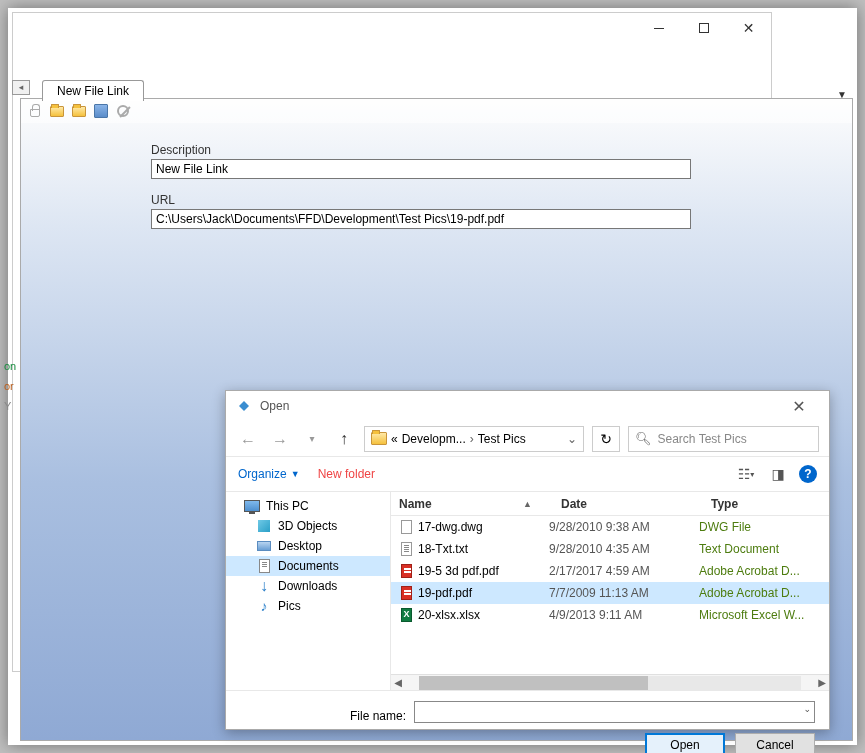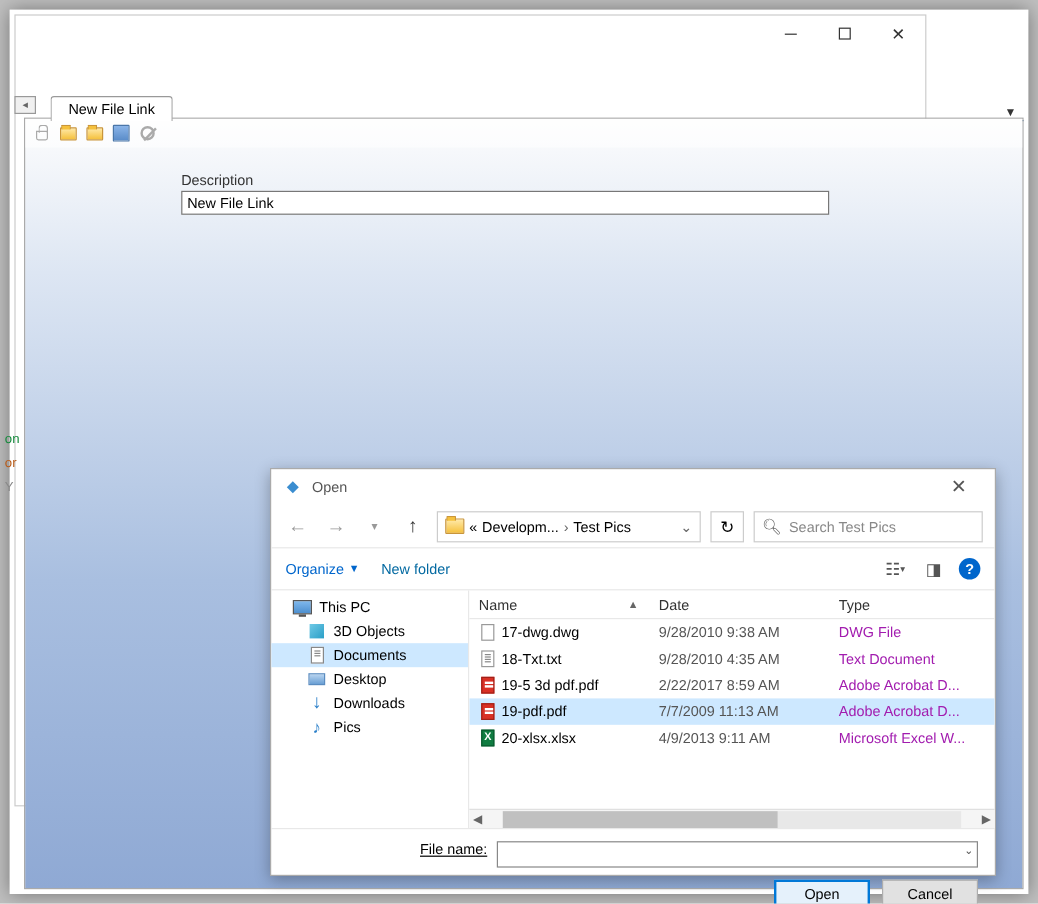--- a/index.html
+++ b/index.html
@@ -59,70 +59,70 @@
 .breadcrumb { flex: 0 0 220px; height: 26px; border: 1px solid #ccc; display: flex; align-items: center; padding: 0 6px; font-size: 12px; gap: 4px; }
 .bc-folder { width: 16px; height: 13px; background: linear-gradient(#ffe9a8, #f5c13d); border: 1px solid #c9953a; border-radius: 1px; position: relative; flex-shrink:0;}
 .bc-folder::before { content:""; position:absolute; top:-3px; left:0; width:6px; height:3px; background:#f5c13d; border:1px solid #c9953a; border-bottom:none; border-radius:1px 1px 0 0;}
 .bc-sep { color: #666; }
 .refresh-btn { width: 28px; height: 26px; border: 1px solid #ccc; display: flex; align-items: center; justify-content: center; font-size: 14px; cursor: pointer; }
 .search-box { flex: 1; height: 26px; border: 1px solid #ccc; display: flex; align-items: center; padding: 0 6px; gap: 6px; font-size: 12px; color: #888; }
 .search-icon { font-size: 13px; color: #666; }
 
 .dlg-toolbar { height: 34px; display: flex; align-items: center; padding: 0 12px; gap: 18px; font-size: 12px; }
 .organize-btn { color: #0066cc; display: flex; align-items: center; gap: 4px; cursor: pointer; }
-.newfolder-btn { color: #0369a1; cursor: pointer; }
+.newfolder-btn { color: #ef4444; cursor: pointer; }
 .view-controls { margin-left: auto; display: flex; align-items: center; gap: 10px; }
 .view-btn { width: 22px; height: 20px; display:flex; align-items:center; justify-content:center; cursor:pointer; font-size:14px; color:#555;}
 .help-btn { width: 18px; height: 18px; background: #0066cc; color: #fff; border-radius: 50%; font-size: 12px; font-weight: bold; text-align: center; line-height: 18px; cursor: pointer; }
 
 .dlg-body { display: flex; height: 200px; border-top: 1px solid #e8e8e8; border-bottom: 1px solid #e8e8e8; }
 .nav-pane { width: 165px; border-right: 1px solid #e8e8e8; padding: 4px 0; overflow: hidden; }
 .nav-item { display: flex; align-items: center; gap: 6px; padding: 3px 8px 3px 18px; font-size: 12px; cursor: pointer; }
 .nav-item.selected { background: #cde8ff; }
 .nav-item.indent { padding-left: 30px; align-items: flex-end; }
 .nav-icon { width: 16px; height: 14px; flex-shrink: 0; display:flex; align-items:center; justify-content:center;}
 .pc-icon { width:16px; height:12px; border:1px solid #555; background:linear-gradient(#7fb8ec,#4d8fcf); position:relative;}
 .pc-icon::after{content:"";position:absolute;bottom:-3px;left:4px;width:6px;height:2px;background:#555;}
 .cube-icon{width:12px;height:12px;background:linear-gradient(135deg,#6fc9e6,#2a9fc7);}
 .desk-icon{width:14px;height:10px;background:linear-gradient(#b8d4f0,#6a9fd4);border:1px solid #5a8cc0;}
 .doc-icon{width:11px;height:14px;background:#fff;border:1px solid #888;position:relative;}
 .doc-icon::before{content:"";position:absolute;top:2px;left:2px;right:2px;height:1px;background:#888;box-shadow:0 2px 0 #888,0 4px 0 #888;}
 .down-icon{color:#2a7fc9;font-size:16px;font-weight:bold;}
 .music-icon{color:#2a7fc9;font-size:14px;}
 
 .file-pane { flex: 1; display: flex; flex-direction: column; overflow: hidden; }
-.col-headers { display: flex; height: 24px; align-items: center; font-size: 12px; color: #333; border-bottom: 1px solid #e8e8e8; }
+.col-headers { display: flex; height: 24px; align-items: center; font-size: 12px; color: #333; border-bottom: 1px solid #e8e8e8; font-weight: bold; }
 .col { padding: 0 8px; border-right: 1px solid transparent; }
 .col-name { flex: 0 0 150px; display:flex; align-items:center; gap:4px;}
-.col-date { flex: 0 0 150px; }
+.col-date { flex: 0 0 150px; margin-left: 12px; }
 .col-type { flex: 1; }
 .sort-arrow { margin-left: auto; color: #666; font-size: 9px; }
 .file-list { flex: 1; overflow-y: auto; }
 .file-row { display: flex; height: 22px; align-items: center; font-size: 12px; cursor: pointer; }
 .file-row.selected { background: #cde8ff; }
 .fcell { padding: 0 8px; white-space: nowrap; overflow: hidden; text-overflow: ellipsis; }
 .fc-name { flex: 0 0 150px; display: flex; align-items: center; gap: 5px; }
 .fc-date { flex: 0 0 150px; color: #555; }
-.fc-type { flex: 1; color: #a21caf; }
+.fc-type { flex: 1; color: #4d7c0f; }
 .ficon { width: 14px; height: 16px; flex-shrink: 0; display:flex;align-items:center;justify-content:center;}
 .generic-file{width:11px;height:14px;background:#fff;border:1px solid #999;}
 .pdf-file{width:11px;height:14px;background:#d93025;border:1px solid #a02018; position:relative;}
 .pdf-file::after{content:"";position:absolute;top:3px;left:2px;width:7px;height:2px;background:#fff;box-shadow: 0 3px 0 #fff;}
 .xlsx-file{width:11px;height:14px;background:#107c41;border:1px solid #0a5a2f;position:relative;}
 .xlsx-file::after{content:"X";position:absolute;top:0;left:2px;font-size:9px;color:#fff;font-weight:bold;}
 .txt-file{width:11px;height:14px;background:#fff;border:1px solid #999;position:relative;}
 .txt-file::before{content:"";position:absolute;top:2px;left:2px;right:2px;height:1px;background:#888;box-shadow:0 2px 0 #888,0 4px 0 #888,0 6px 0 #888;}
 
 .hscroll { height: 16px; border-top: 1px solid #e0e0e0; display:flex; align-items:center; background:#f5f5f5;}
 .hscroll-track{flex:1; height:14px; background:#e8e8e8; position:relative; margin:0 14px;}
 .hscroll-thumb{position:absolute; left:0; width:60%; height:100%; background:#c0c0c0;}
 .hscroll-arrow{width:14px;text-align:center;font-size:10px;color:#666;}
 
 .dlg-footer { padding: 10px 14px; }
-.filename-row { display: flex; align-items: flex-start; gap: 8px; margin-bottom: 10px; padding-left:110px;text-decoration:underline;}
+.filename-row { display: flex; align-items: flex-end; gap: 8px; margin-bottom: 10px; padding-left:110px;}
 .filename-label { font-size: 12px; }
 .filename-input { flex: 1; height: 22px; border: 1px solid #888; padding: 0 4px; font-size: 12px; position:relative;}
 .filename-dd { position:absolute; right:4px; top:3px; font-size:9px; color:#555;}
 .btn-row { display: flex; justify-content: flex-end; gap: 10px; }
 .dlg-btn { width: 80px; height: 24px; border: 1px solid #adadad; background: #e1e1e1; font-size: 12px; cursor: pointer; }
 .dlg-btn.primary { border: 2px solid #0078d7; background: #e5f1fb; }
 </style>
 </head>
 <body>
 
@@ -170,20 +170,24 @@
         <div class="disk-icon"></div>
       </div>
     <div class="tb-icon">
         <div class="no-icon"></div>
       </div>
   </div>
   <div class="form-area">
     <div class="field-group">
       <div class="field-label">Description</div>
       <input class="field-input" value="New File Link" style="">
+    </div>
+    <div class="field-group">
+      <div class="field-label">URL</div>
+      <input class="field-input" value="C:\Users\Jack\Documents\FFD\Development\Test Pics\19-pdf.pdf" style="">
     </div>
   </div>
 </div>
 
 <div class="open-dialog">
   <div class="dlg-title">
     <div class="dlg-title-icon">
       <svg width="14" height="14" viewBox="0 0 14 14">
           <path d="M2 7 L7 2 L12 7 L7 12 Z" fill="#3a8dd0"></path>
         </svg>
@@ -232,31 +236,31 @@
             <div class="pc-icon"></div>
           </div>
           <span>This PC</span>
         </div>
         <div class="nav-item indent">
           <div class="nav-icon">
             <div class="cube-icon"></div>
           </div>
           <span>3D Objects</span>
         </div>
+        <div class="nav-item indent">
+          <div class="nav-icon">
+            <div class="desk-icon"></div>
+          </div>
+          <span>Desktop</span>
+        </div>
         <div class="nav-item indent selected">
           <div class="nav-icon">
             <div class="doc-icon"></div>
           </div>
           <span>Documents</span>
-        </div>
-        <div class="nav-item indent">
-          <div class="nav-icon">
-            <div class="desk-icon"></div>
-          </div>
-          <span>Desktop</span>
         </div>
         <div class="nav-item indent">
           <div class="nav-icon">
             <span class="down-icon">↓</span>
           </div>
           <span>Downloads</span>
         </div>
         <div class="nav-item indent">
           <div class="nav-icon">
             <span class="music-icon">♪</span>
@@ -294,21 +298,21 @@
             <div class="fcell fc-date">9/28/2010 4:35 AM</div>
             <div class="fcell fc-type">Text Document</div>
           </div>
           <div class="file-row">
             <div class="fcell fc-name">
               <div class="ficon">
                 <div class="pdf-file"></div>
               </div>
               <span>19-5 3d pdf.pdf</span>
             </div>
-            <div class="fcell fc-date">2/22/2017 8:59 AM</div>
+            <div class="fcell fc-date">2/17/2017 4:59 AM</div>
             <div class="fcell fc-type">Adobe Acrobat D...</div>
           </div>
           <div class="file-row selected">
             <div class="fcell fc-name">
               <div class="ficon">
                 <div class="pdf-file"></div>
               </div>
               <span>19-pdf.pdf</span>
             </div>
             <div class="fcell fc-date">7/7/2009 11:13 AM</div>

